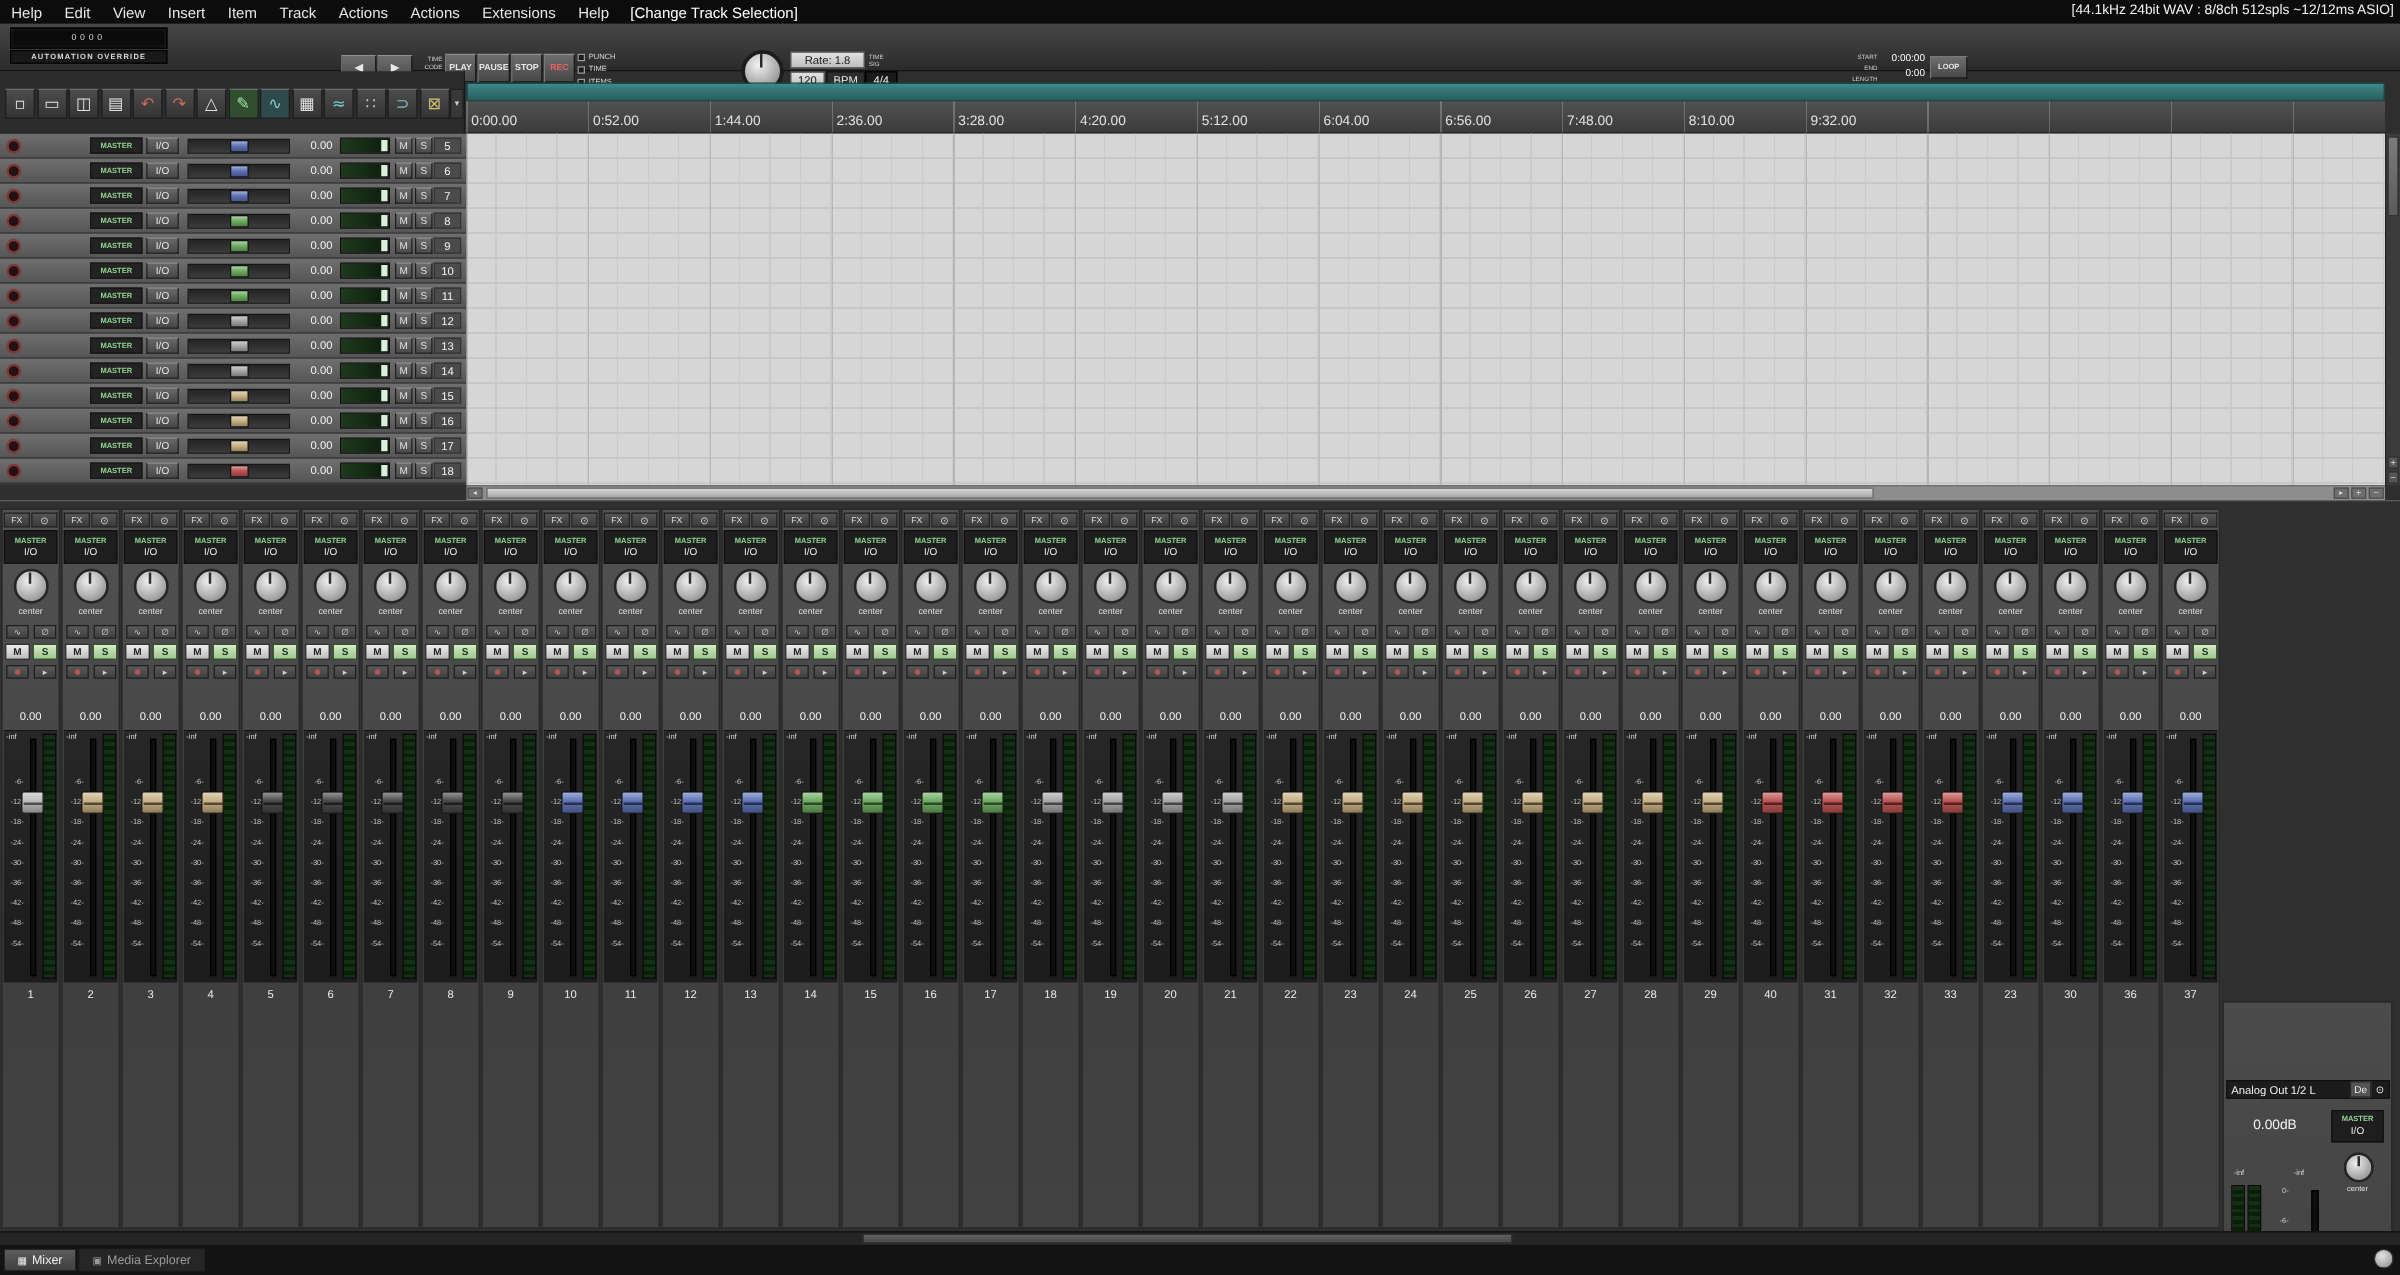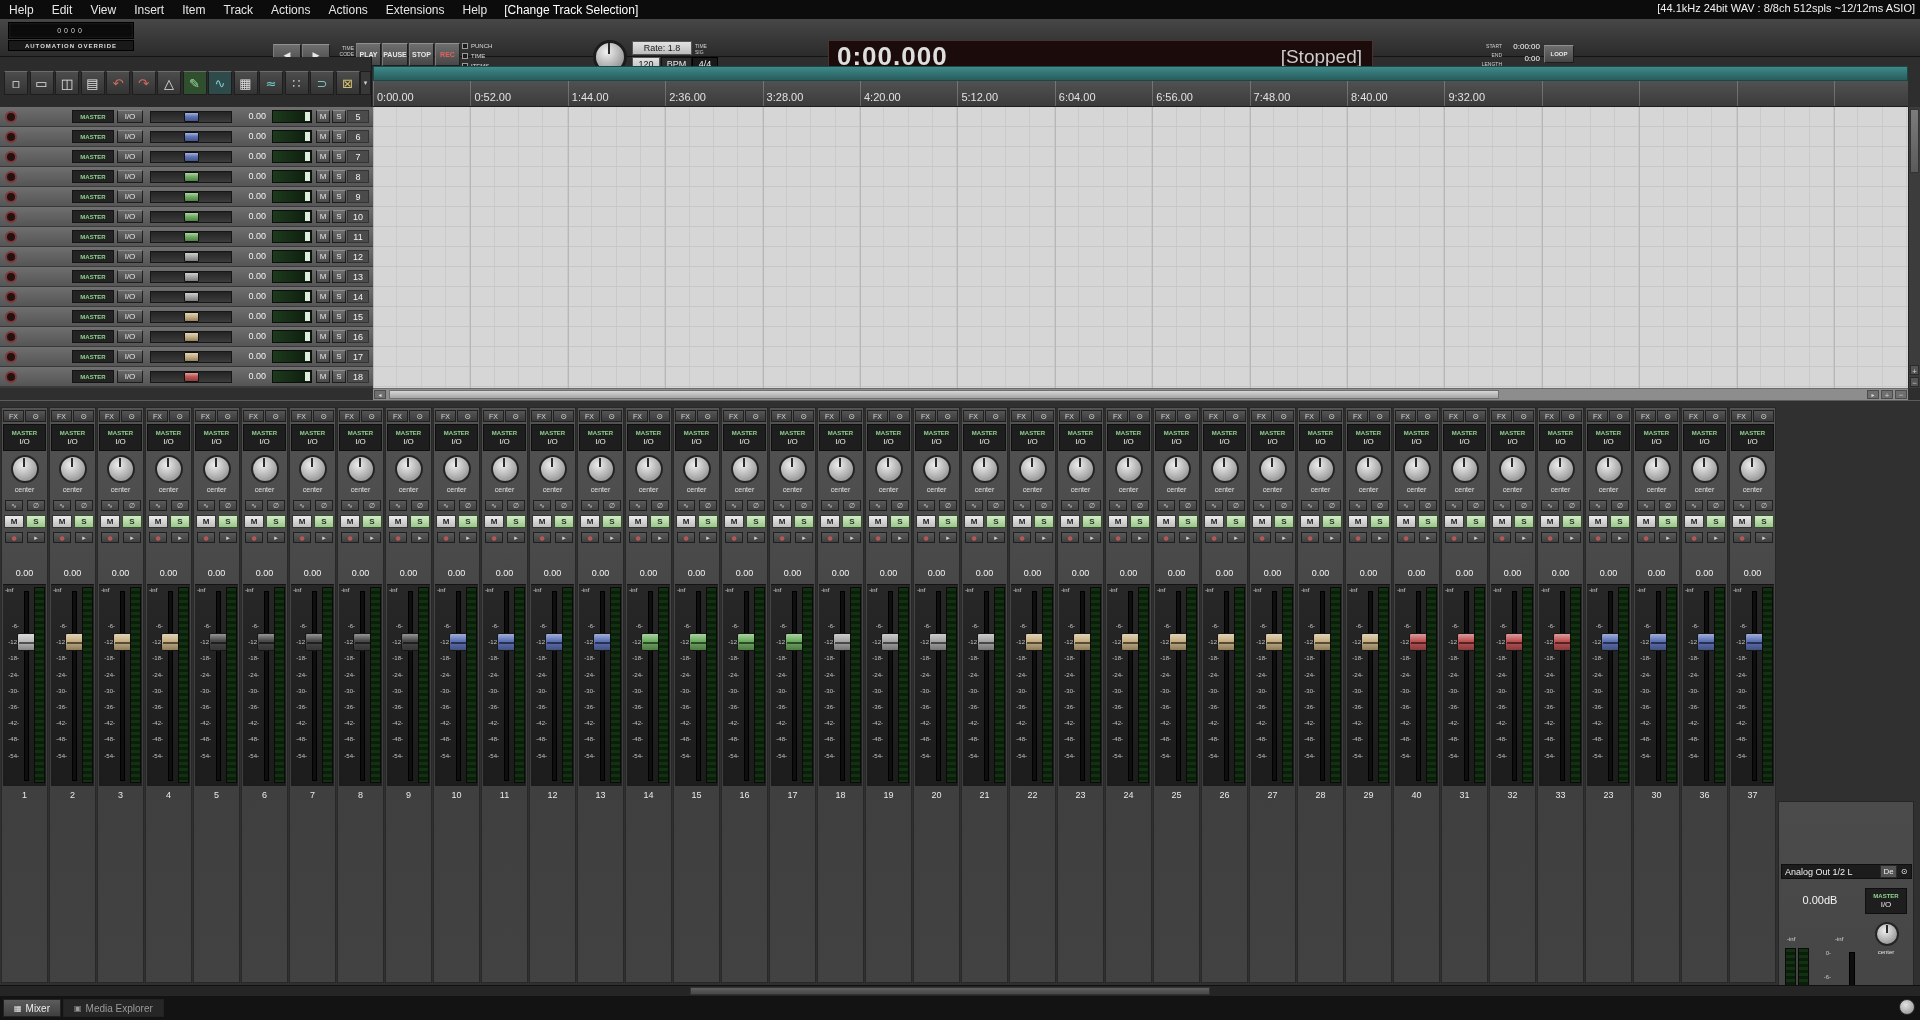--- a/index.html
+++ b/index.html
@@ -185,24 +185,20 @@
       </div>
     <div class="rate-box">Rate: 1.8</div>
     <div class="tempo-val">120</div>
     <div class="tempo-unit">BPM</div>
     <div class="tsig-label">
       <div>TIME</div>
       <div>SIG</div>
     </div>
     <div class="tsig-val">4/4</div>
 
-    <div class="main-display">
-      <span class="pos-text">0:00.000</span>
-      <span class="status-text">[Stopped]</span>
-    </div>
 
     <div class="sel-labels">
       <div>START</div>
       <div>END</div>
       <div>LENGTH</div>
     </div>
     <div class="sel-values">
       <div>0:00:00</div>
       <div>0:00</div>
     </div>
@@ -247,21 +243,21 @@
       <span class="ruler-label" style="left: 4px;">0:00.00</span>
       <span class="ruler-label" style="left: 101.4px;">0:52.00</span>
       <span class="ruler-label" style="left: 198.8px;">1:44.00</span>
       <span class="ruler-label" style="left: 296.2px;">2:36.00</span>
       <span class="ruler-label" style="left: 393.6px;">3:28.00</span>
       <span class="ruler-label" style="left: 491px;">4:20.00</span>
       <span class="ruler-label" style="left: 588.4px;">5:12.00</span>
       <span class="ruler-label" style="left: 685.8px;">6:04.00</span>
       <span class="ruler-label" style="left: 783.2px;">6:56.00</span>
       <span class="ruler-label" style="left: 880.6px;">7:48.00</span>
-      <span class="ruler-label" style="left: 978px;">8:40.00</span>
+      <span class="ruler-label" style="left: 978px;">8:10.00</span>
       <span class="ruler-label" style="left: 1075.4px;">9:32.00</span>
     </div>
   <div class="arrange"></div>
   <div class="vscroll">
     <div class="vscroll-handle"></div>
     <div class="vzoom glyph" style="bottom:13px;">+</div>
     <div class="vzoom glyph" style="bottom:1px;">−</div>
   </div>
   <div class="hscroll">
     <div class="hbtn glyph" style="left:1px;">◂</div>

